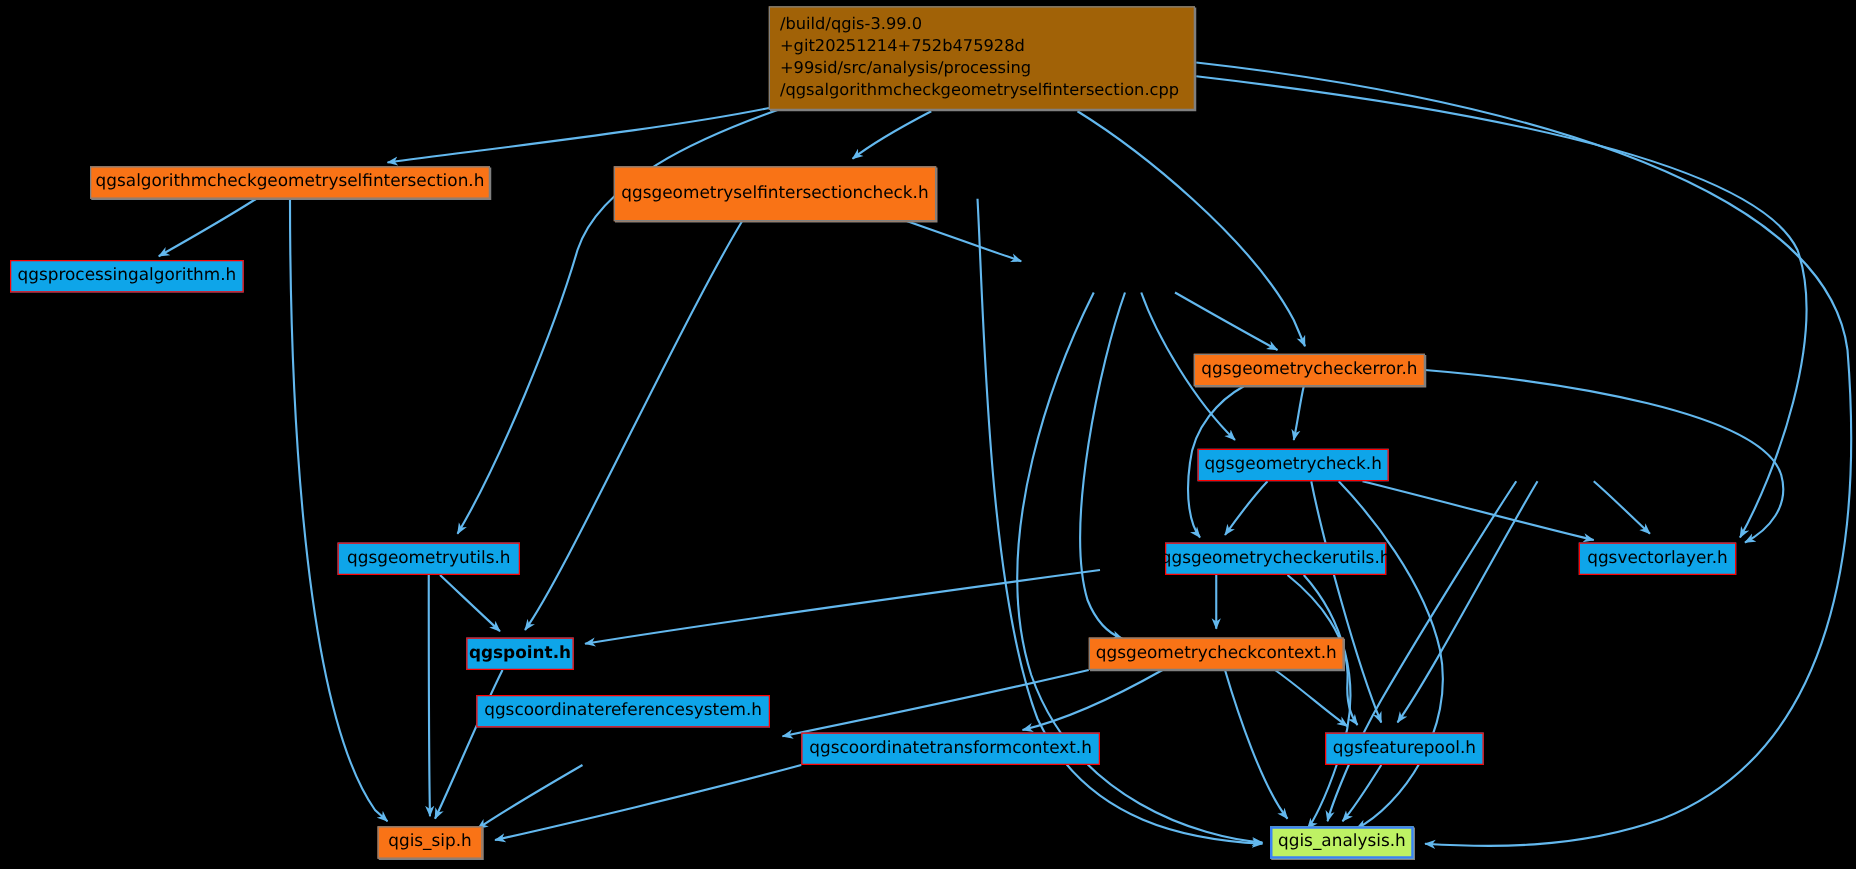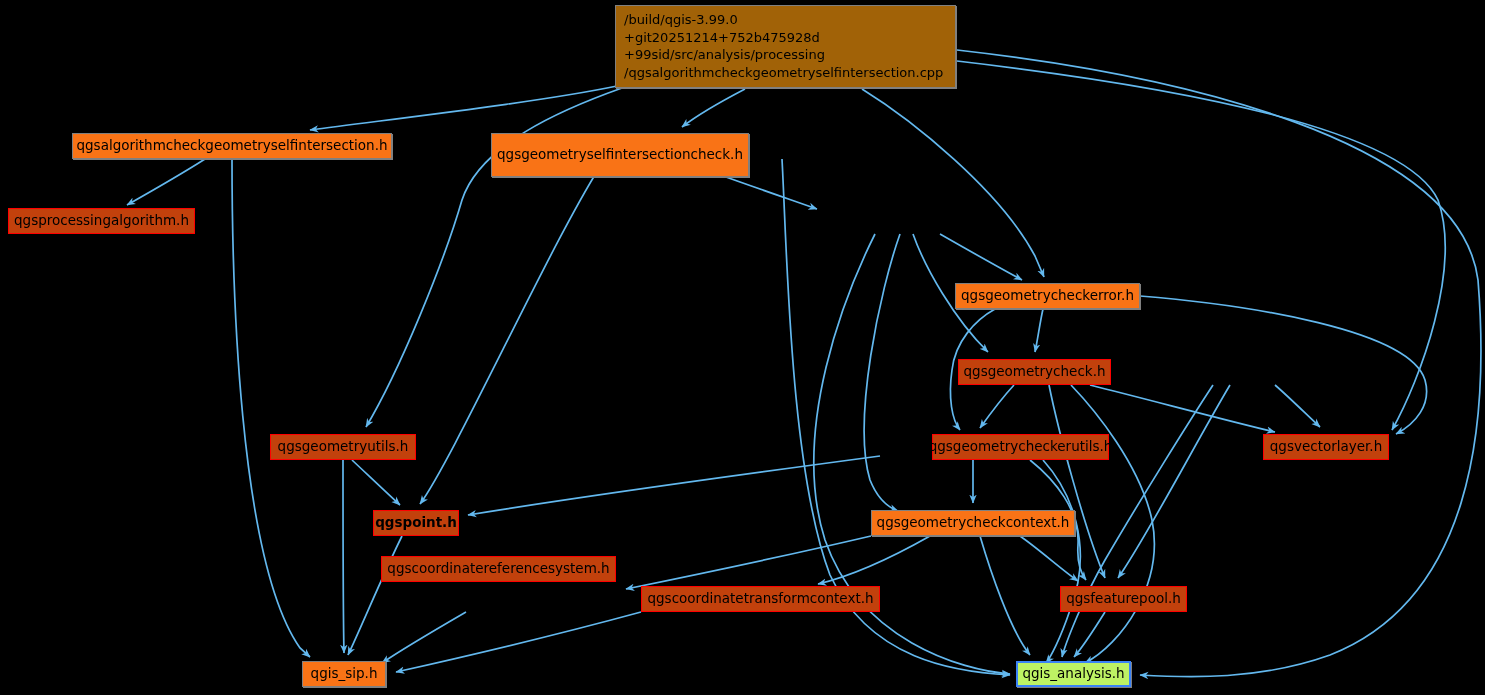--- a/index.html
+++ b/index.html
@@ -33,21 +33,21 @@
     white-space: pre;
     text-align: center;
     z-index: 5;
   }
   .node-white {
     background: #f97316;
     border: 1px solid #808080;
     box-shadow: 1px 1px 0 0 #808080;
   }
   .node-red {
-    background: #c2410c;
+    background: #0ea5e9;
     border: 1.5px solid #ff0000;
   }
   .node-grey {
     background: #a16207;
     border: 1px solid #808080;
     box-shadow: 1px 1px 0 0 #808080;
   }
   .node-greylight {
     background: #bef264;
     border: 2px solid #3b82f6;

